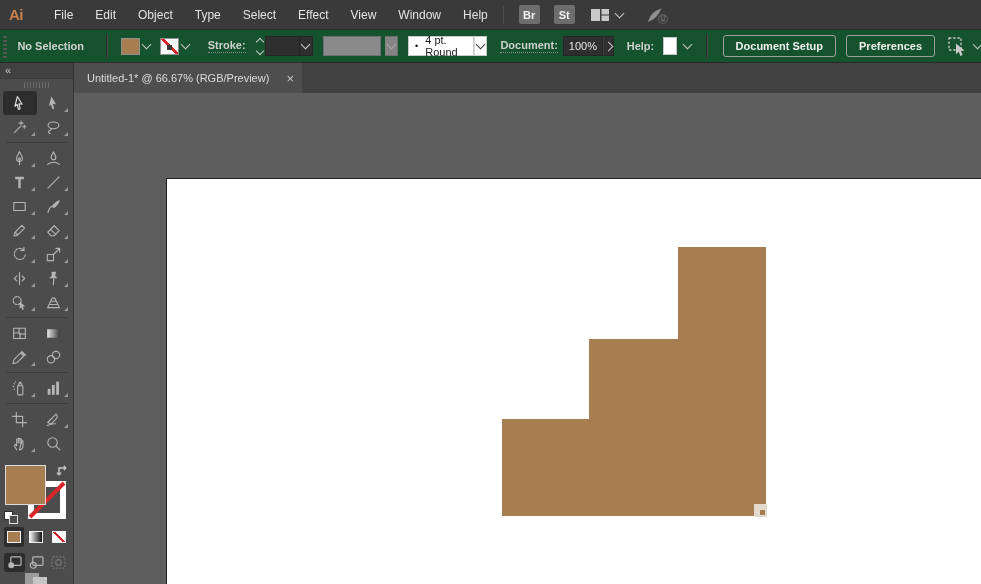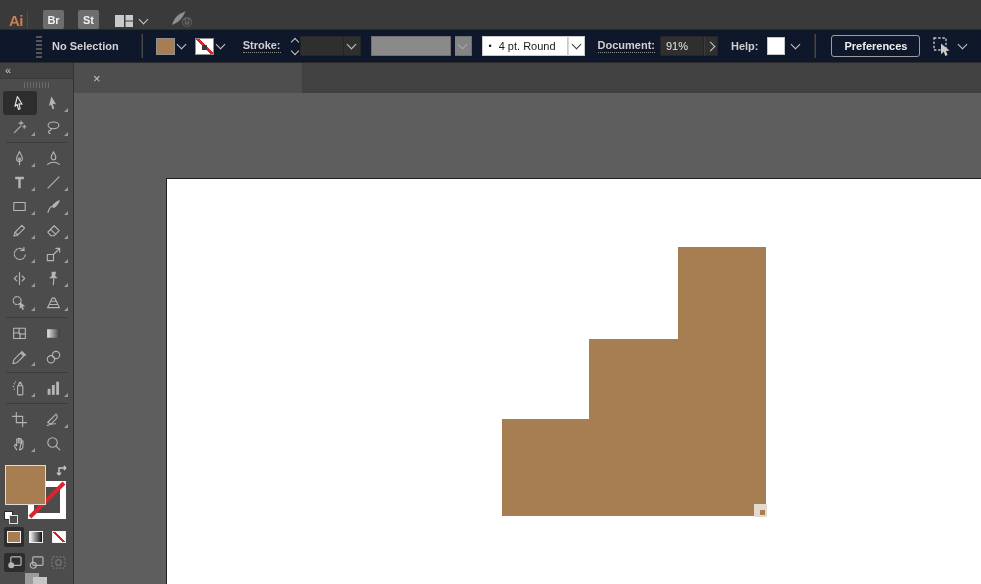--- a/index.html
+++ b/index.html
@@ -2,36 +2,36 @@
 <html><head>
 <meta charset="utf-8">
 <style>
   html,body{margin:0;padding:0;}
   body{width:981px;height:584px;overflow:hidden;background:#5E5E5E;
        font-family:"Liberation Sans",sans-serif;-webkit-font-smoothing:antialiased;}
   #app{position:relative;width:981px;height:584px;background:#5E5E5E;}
 
   
   .menubar{position:absolute;left:0;top:0;width:981px;height:30px;background:#3A3A3A;
-           display:flex;align-items:flex-end;box-sizing:border-box;border-bottom:1px solid #2B2B2B;}
+           display:flex;align-items:center;box-sizing:border-box;border-bottom:1px solid #2B2B2B;}
   .ai-logo{color:#C9804F;font-weight:bold;font-size:15px;margin:0 0 0 9px;letter-spacing:-.5px;}
   .menu-items{display:flex;align-items:center;margin-left:20px;gap:0;}
   .menu-item{color:#E3E3E3;font-size:12px;padding:0 11px;cursor:default;}
   .mb-divider{width:1px;height:18px;background:#4C4C4C;margin:0 8px 0 4px;}
   .sq-btn{width:21px;height:19px;background:#6D6D6D;border-radius:2px;color:#F2F2F2;
           font-size:11px;font-weight:bold;display:flex;align-items:center;justify-content:center;margin:0 7px;}
   .ws-group{display:flex;align-items:center;gap:6px;margin:0 8px;}
   .chev{width:6px;height:6px;border-right:1.5px solid #C9C9C9;border-bottom:1.5px solid #C9C9C9;
         transform:rotate(45deg);display:inline-block;margin-top:-3px;}
   .chev.dark{border-color:#3A3A3A;}
   .chev.dim{border-color:#A9A9A9;}
 
   
-  .controlbar{position:absolute;left:0;top:30px;width:981px;height:33px;background:#0f172a;
-              border-bottom:1px solid #2A2A2A;box-sizing:border-box;display:flex;align-items:center;padding-left:33px;}
+  .controlbar{position:absolute;left:0;top:30px;width:981px;height:33px;background:#14532d;
+              border-bottom:1px solid #2A2A2A;box-sizing:border-box;display:flex;align-items:center;}
   .cb-grip{width:6px;height:24px;margin-left:3px;
            background:repeating-linear-gradient(0deg,#565656 0 2px,transparent 2px 4px);}
   .no-selection{color:#D2D2D2;font-size:11px;font-weight:bold;margin:0 14px 0 10px;white-space:nowrap;}
   .v-div{width:1px;height:24px;background:#2D2D2D;border-right:1px solid #474747;margin:0 8px;}
   .swatch-group{display:flex;align-items:center;gap:3px;margin:0 5px;}
   .cb-fill{width:19px;height:17px;border:1px solid #8F8F8F;box-sizing:border-box;}
   .cb-stroke{width:19px;height:17px;background:#fff;border:1px solid #8F8F8F;box-sizing:border-box;
              position:relative;overflow:hidden;}
   .red-diag{position:absolute;inset:0;
             background:linear-gradient(45deg,transparent 44%,#D8262C 44%,#D8262C 58%,transparent 58%);}
@@ -127,20 +127,31 @@
   #marker{position:absolute;}
   #marker-inner{position:absolute;left:6px;top:6px;width:5px;height:5px;}
 </style>
 </head>
 <body>
 
 <div id="app">
 
   <div class="menubar">
     <span class="ai-logo">Ai</span>
+    <div class="menu-items" id="menu-items">
+        <span class="menu-item">File</span>
+        <span class="menu-item">Edit</span>
+        <span class="menu-item">Object</span>
+        <span class="menu-item">Type</span>
+        <span class="menu-item">Select</span>
+        <span class="menu-item">Effect</span>
+        <span class="menu-item">View</span>
+        <span class="menu-item">Window</span>
+        <span class="menu-item">Help</span>
+      </div>
     <span class="mb-divider"></span>
     <span class="sq-btn">Br</span>
     <span class="sq-btn">St</span>
     <span class="ws-group">
       <svg width="20" height="16" viewBox="0 0 20 16">
         <rect x="1" y="2" width="9" height="12" fill="#C9C9C9"></rect>
         <rect x="11.5" y="2" width="7.5" height="5.5" fill="#C9C9C9"></rect>
         <rect x="11.5" y="8.5" width="7.5" height="5.5" fill="#C9C9C9"></rect>
       </svg>
       <i class="chev"></i>
@@ -189,46 +200,48 @@
 
     <span class="white-select brush-sel">
       <span class="brush-dot">•</span>
       <span>4 pt. Round</span>
     </span>
     <span class="white-chev-cell">
       <i class="chev dark"></i>
     </span>
 
     <span class="cb-label">Document:</span>
-    <span class="dark-field opacity-field">91%</span>
+    <span class="dark-field opacity-field">100%</span>
     <span class="arrow-cell">
       <i class="chev"></i>
     </span>
 
     <span class="cb-label" style="border-bottom:none;">Help:</span>
     <span class="style-swatch"></span>
     <span class="swatch-group">
       <i class="chev"></i>
     </span>
 
     <span class="v-div" style="margin:0 10px;"></span>
 
+    <button class="outline-btn">Document Setup</button>
     <button class="outline-btn">Preferences</button>
 
     <span class="sel-sim">
       <svg width="22" height="20" viewBox="0 0 22 20">
         <rect x="3" y="2" width="12" height="12" fill="none" stroke="#C9C9C9" stroke-width="1.3" stroke-dasharray="2.4 1.8"></rect>
         <path d="M10 7.5l8.6 7-3.6.4 1.6 4.2-2.3.9-1.5-4.2-2.8 2.4z" fill="#C9C9C9"></path>
       </svg>
       <i class="chev"></i>
     </span>
   </div>
 
   <div class="tabbar">
     <div class="doc-tab">
+      <span class="doc-tab-title">Untitled-1* @ 66.67% (RGB/Preview)</span>
       <span class="tab-close">×</span>
     </div>
   </div>
 
   <div class="toolbar">
     <div class="tb-header">
       <span>«</span>
     </div>
     <div class="grip-row">
         <i></i>

